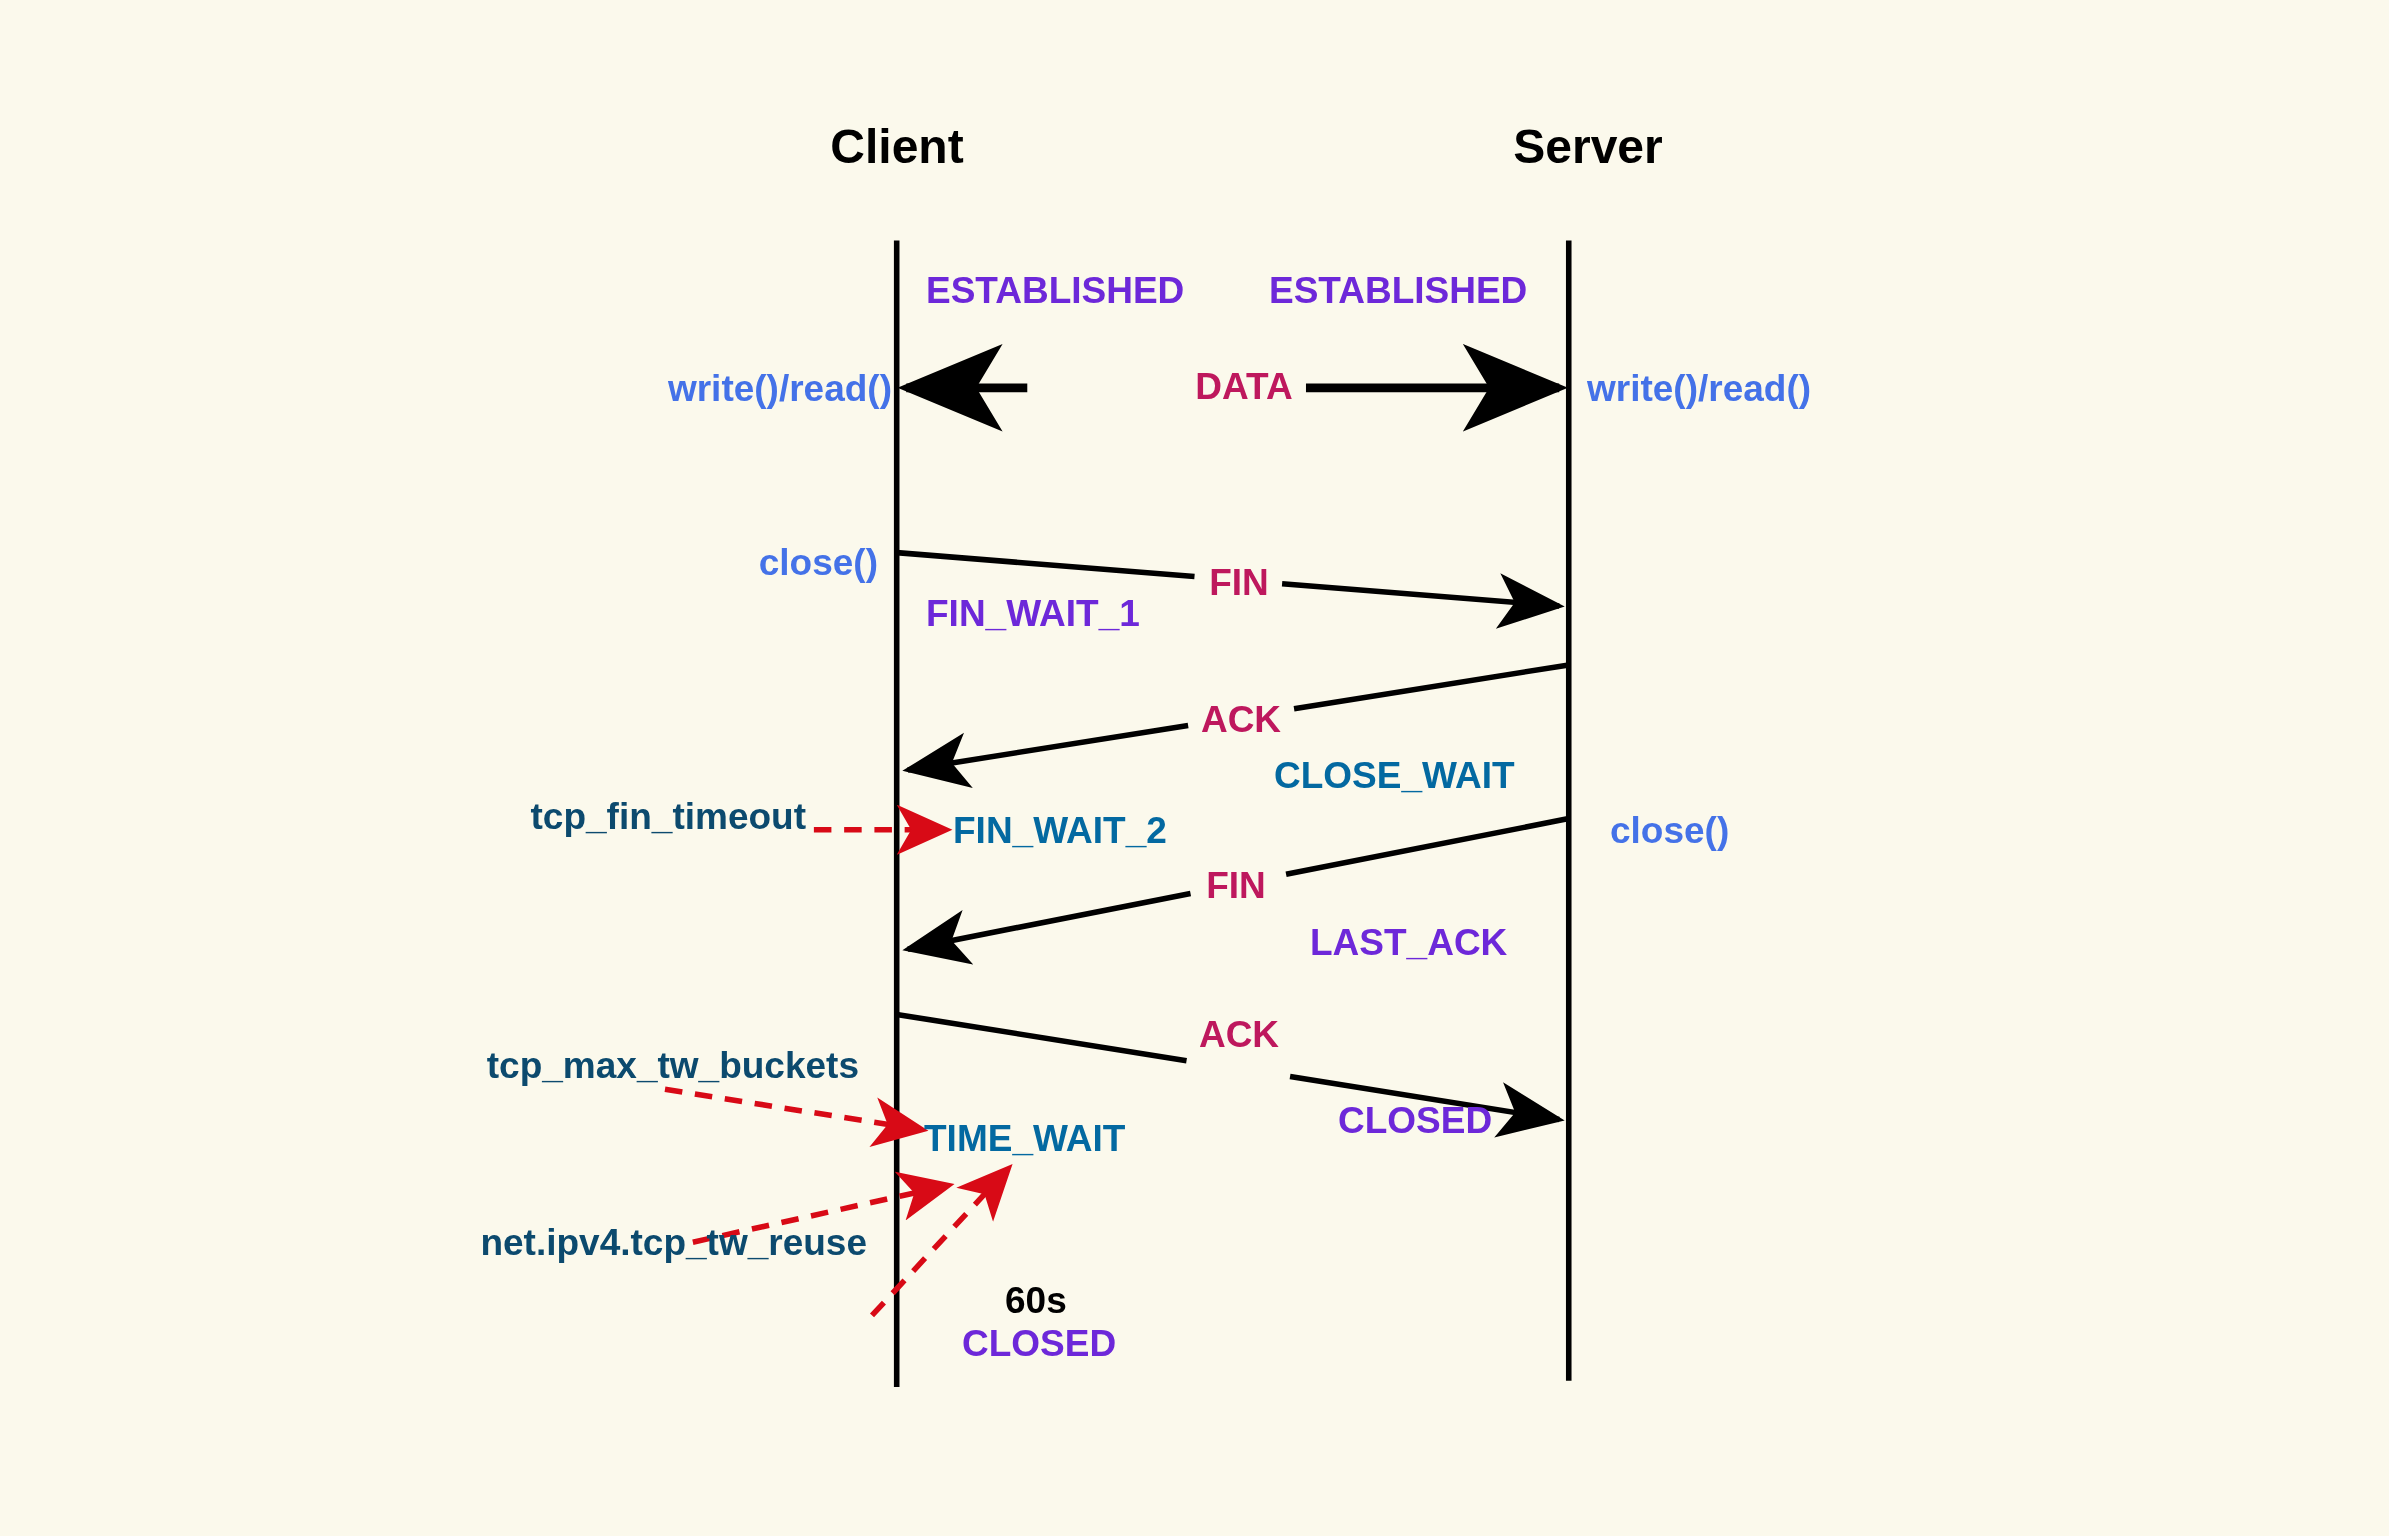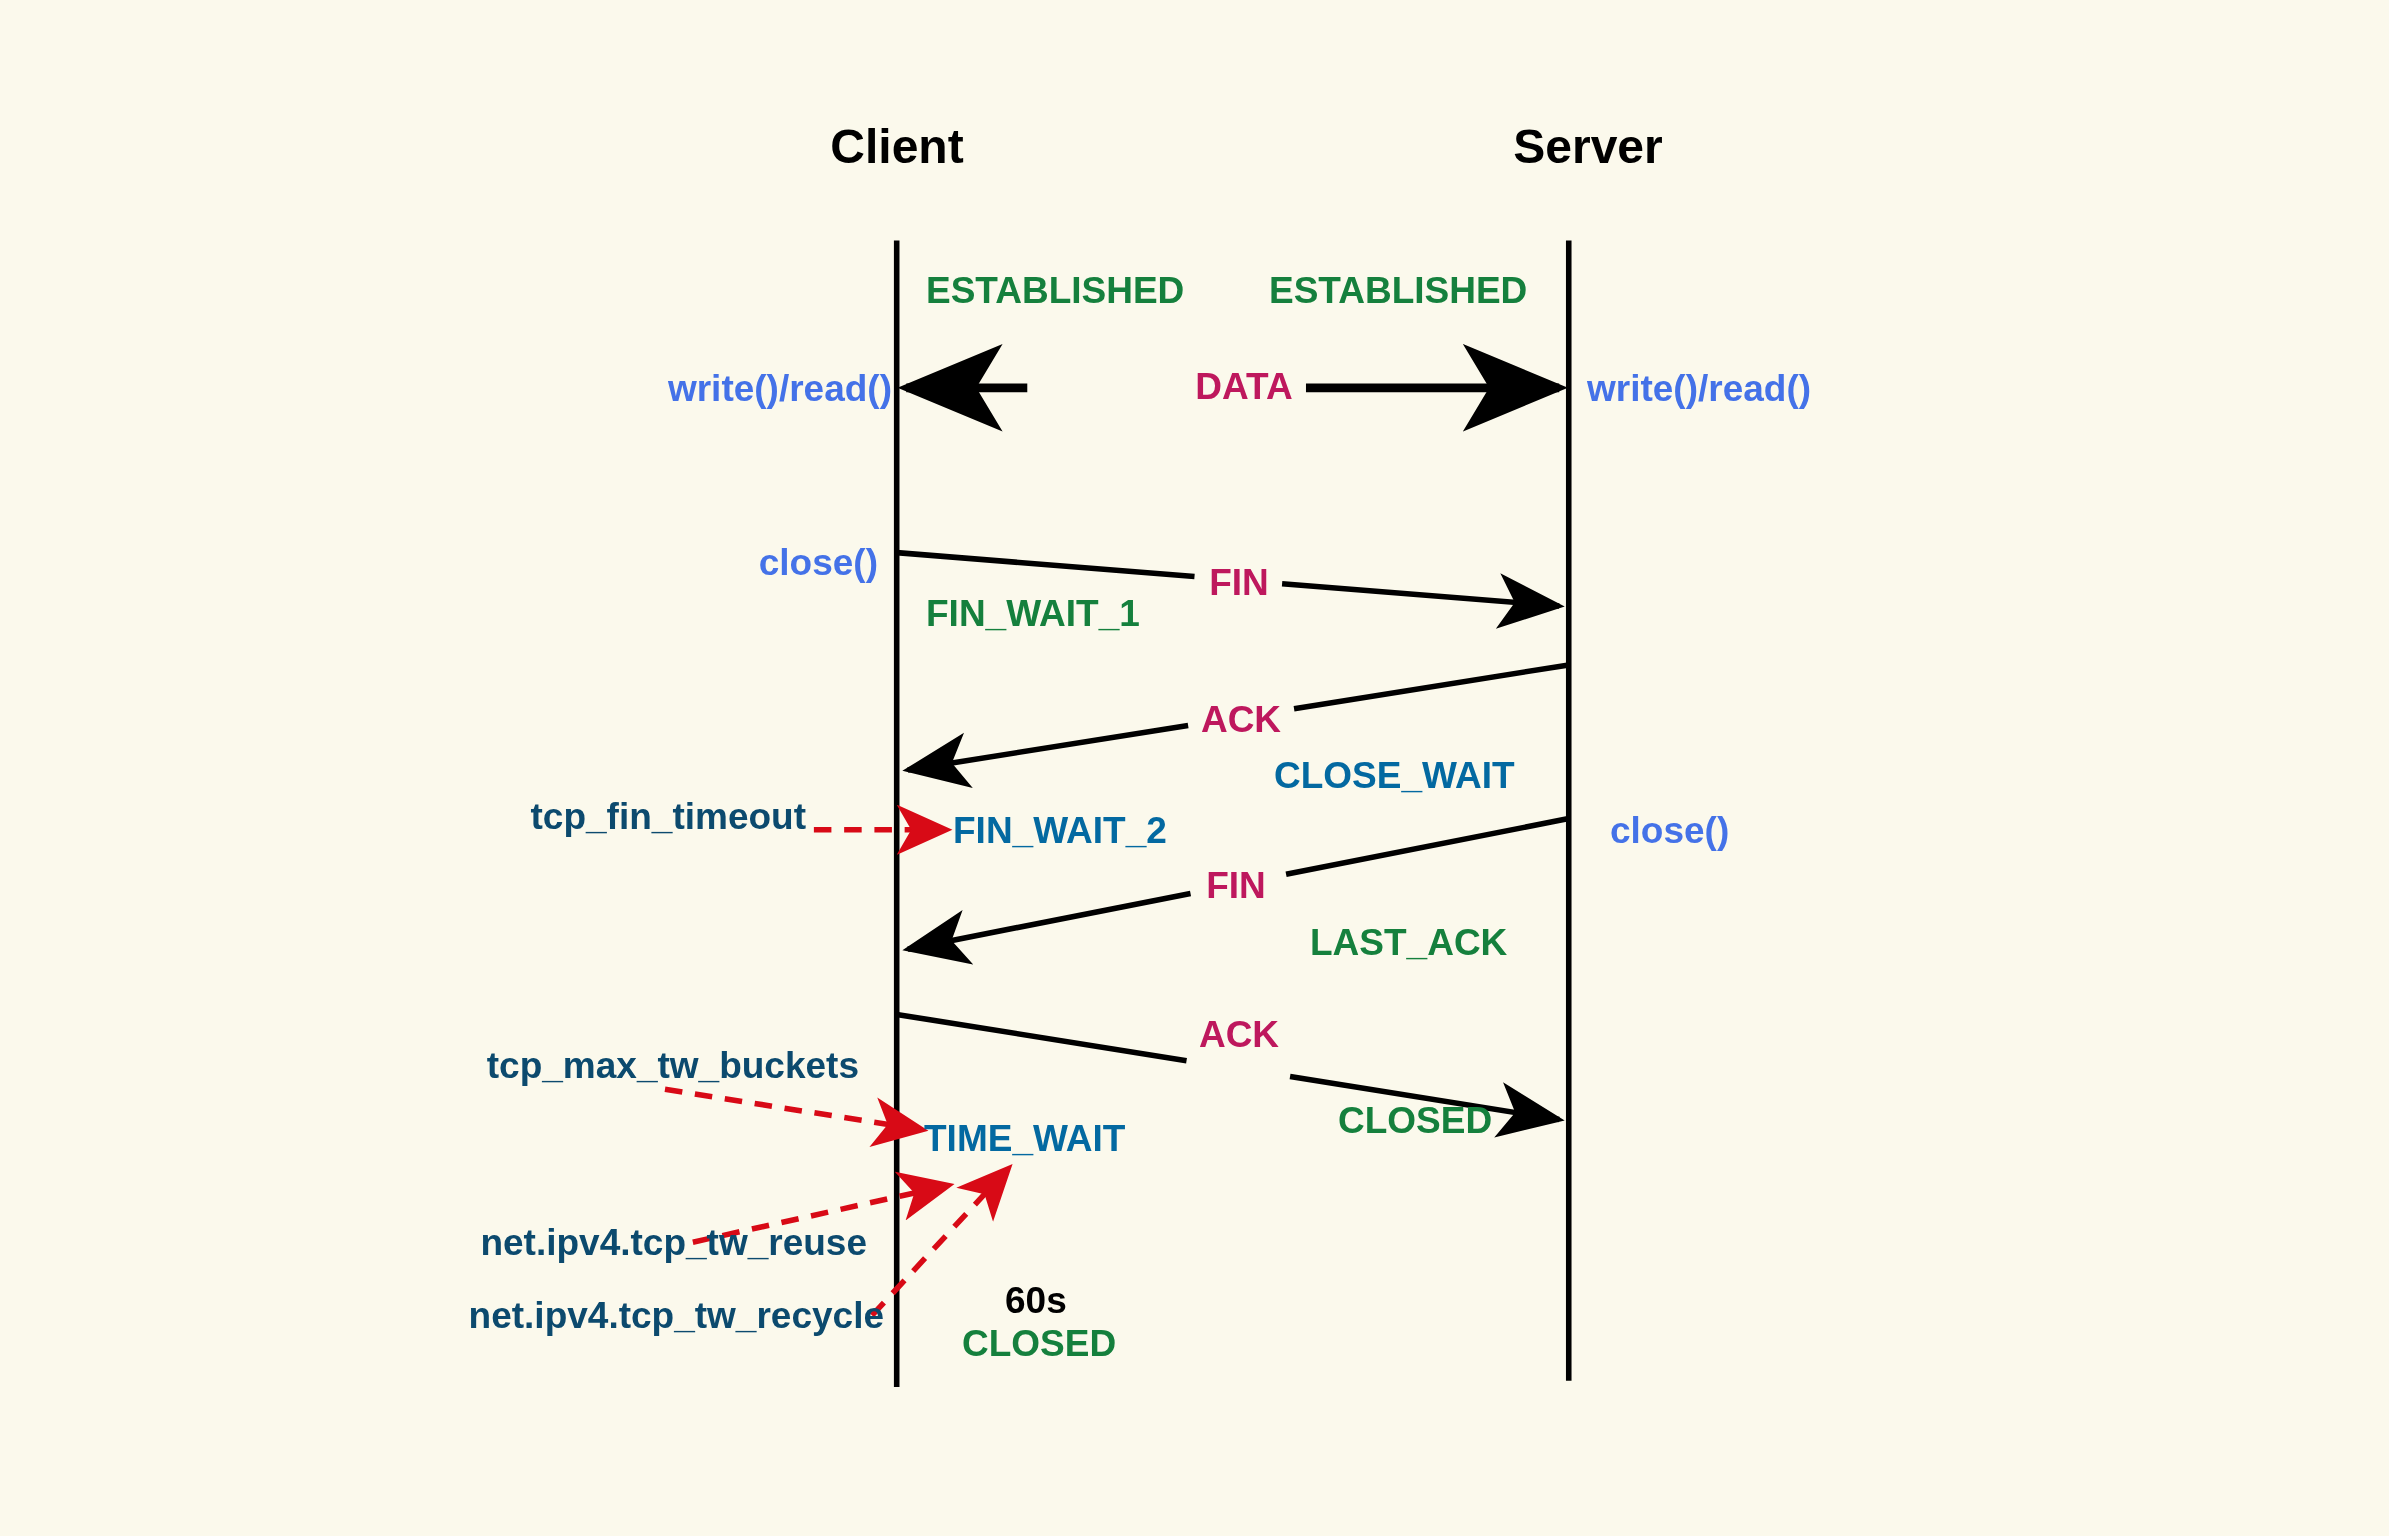--- a/index.html
+++ b/index.html
@@ -26,21 +26,21 @@
     position: absolute;
     font-family: "Liberation Sans", sans-serif;
     font-weight: bold;
     white-space: nowrap;
     line-height: 1;
   }
   .actor-title {
     font-size: 48px;
     color: #000000;
   }
-  .state-blue   { font-size: 37px; color: #15803d; }
+  .state-blue   { font-size: 37px; color: #6d28d9; }
   .state-magenta{ font-size: 37px; color: #0369a1; }
   .api-blue     { font-size: 37px; color: #4472E8; }
   .sysctl-red   { font-size: 37px; color: #0c4a6e; }
   .msg-black    { font-size: 37px; color: #be185d; }
   .timer-black  { font-size: 37px; color: #000000; margin-top: 32px; }
   .c { transform: translateX(-50%); }
   .r { transform: translateX(-100%); }
 </style>
 </head>
 <body>
@@ -114,19 +114,18 @@
   <div class="lbl msg-black c" style="left:1236px; top:867px;">FIN</div>
   <div class="lbl state-blue" style="left:1310px; top:924px;">LAST_ACK</div>
 
   <div class="lbl msg-black c" style="left:1239px; top:1016px;">ACK</div>
   <div class="lbl state-blue" style="left:1338px; top:1102px;">CLOSED</div>
 
   <div class="lbl sysctl-red r" style="left:859px; top:1047px;">tcp_max_tw_buckets</div>
   <div class="lbl state-magenta" style="left:892px; top:1120px;margin-left:32px;">TIME_WAIT</div>
 
   <div class="lbl sysctl-red r" style="left:867px; top:1224px;">net.ipv4.tcp_tw_reuse</div>
-  <div class="lbl sysctl-red r" style="left:884px; top:1297px;">net.ipv4.tcp_tw_recycle</div>
 
   <div class="lbl timer-black" style="left:1005px; top:1250px;">60s</div>
   <div class="lbl state-blue" style="left:962px; top:1325px;">CLOSED</div>
 
 </div>
 
 
 </body></html>

